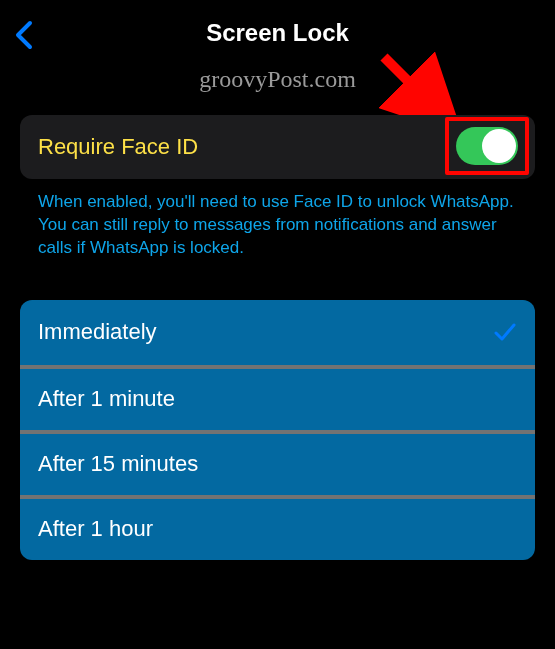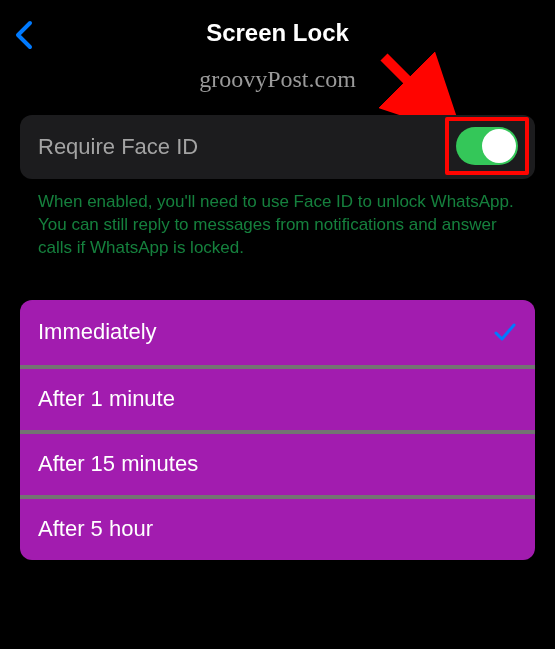--- a/index.html
+++ b/index.html
@@ -55,21 +55,21 @@
       border-radius: 12px;
       padding: 14px 18px;
       display: flex;
       align-items: center;
       justify-content: space-between;
       height: 64px;
       position: relative;
     }
     .setting-label {
       font-size: 22px;
-      color: #a3a3a3;
+      color: #fde047;
     }
     .toggle-highlight {
       border: 4px solid #ff0400;
       border-radius: 2px;
       padding: 6px 7px;
       display: flex;
       align-items: center;
       position: absolute;
       right: 6px;
       top: 2px;
@@ -85,39 +85,39 @@
     .toggle-thumb {
       position: absolute;
       right: 2px;
       top: 2px;
       width: 34px;
       height: 34px;
       background: #ffffff;
       border-radius: 50%;
     }
     .description {
-      color: #15803d;
+      color: #0ea5e9;
       font-size: 17px;
       line-height: 1.35;
       margin: 12px 20px 0 20px;
       padding: 0 18px;
     }
     .arrow-annotation {
       position: absolute;
       top: 45px;
       right: 88px;
       pointer-events: none;
     }
     .arrow-annotation svg {
       width: 95px;
       height: 95px;
     }
     .options-list {
       margin: 40px 20px 0 20px;
-      background: #a21caf;
+      background: #0369a1;
       border-radius: 12px;
       overflow: hidden;
     }
     .option-row {
       padding: 16px 18px;
       display: flex;
       align-items: center;
       justify-content: space-between;
       font-size: 22px;
       color: #ffffff;
@@ -183,15 +183,15 @@
       </svg>
     </span>
   </div>
   <div class="option-row">
     <span>After 1 minute</span>
   </div>
   <div class="option-row">
     <span>After 15 minutes</span>
   </div>
   <div class="option-row">
-    <span>After 5 hour</span>
+    <span>After 1 hour</span>
   </div>
 </div>
 
 </body></html>

